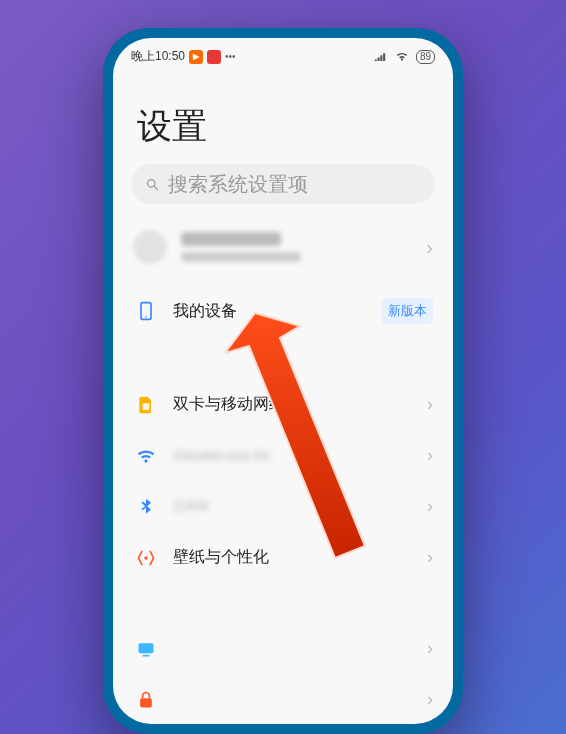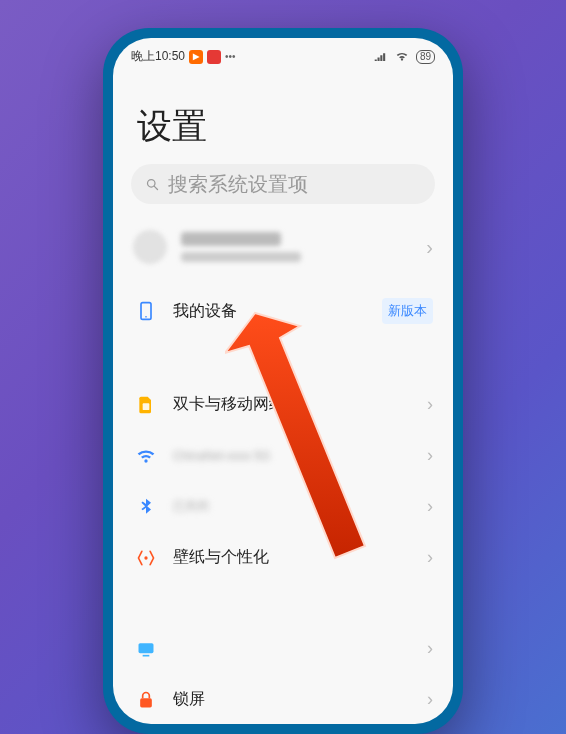--- a/index.html
+++ b/index.html
@@ -225,21 +225,20 @@
       <span class="trail">›</span>
     </div>
 
     <div class="item">
       <span class="icon ic">
         <svg viewBox="0 0 24 24">
             <rect x="5" y="10" width="14" height="11" rx="2" fill="#ff5722"></rect>
             <path d="M8 10V7a4 4 0 018 0v3" fill="none" stroke="#ff5722" stroke-width="2"></path>
           </svg>
       </span>
-      <span class="label">锁屏</span>
       <span class="trail">›</span>
     </div>
 
   </div>
 </div>
 
 <svg class="big-arrow" viewBox="0 0 150 260">
   <defs>
     <linearGradient id="ag" x1="0" y1="0" x2="0" y2="1">
       <stop offset="0" stop-color="#ff4d1a"></stop>

